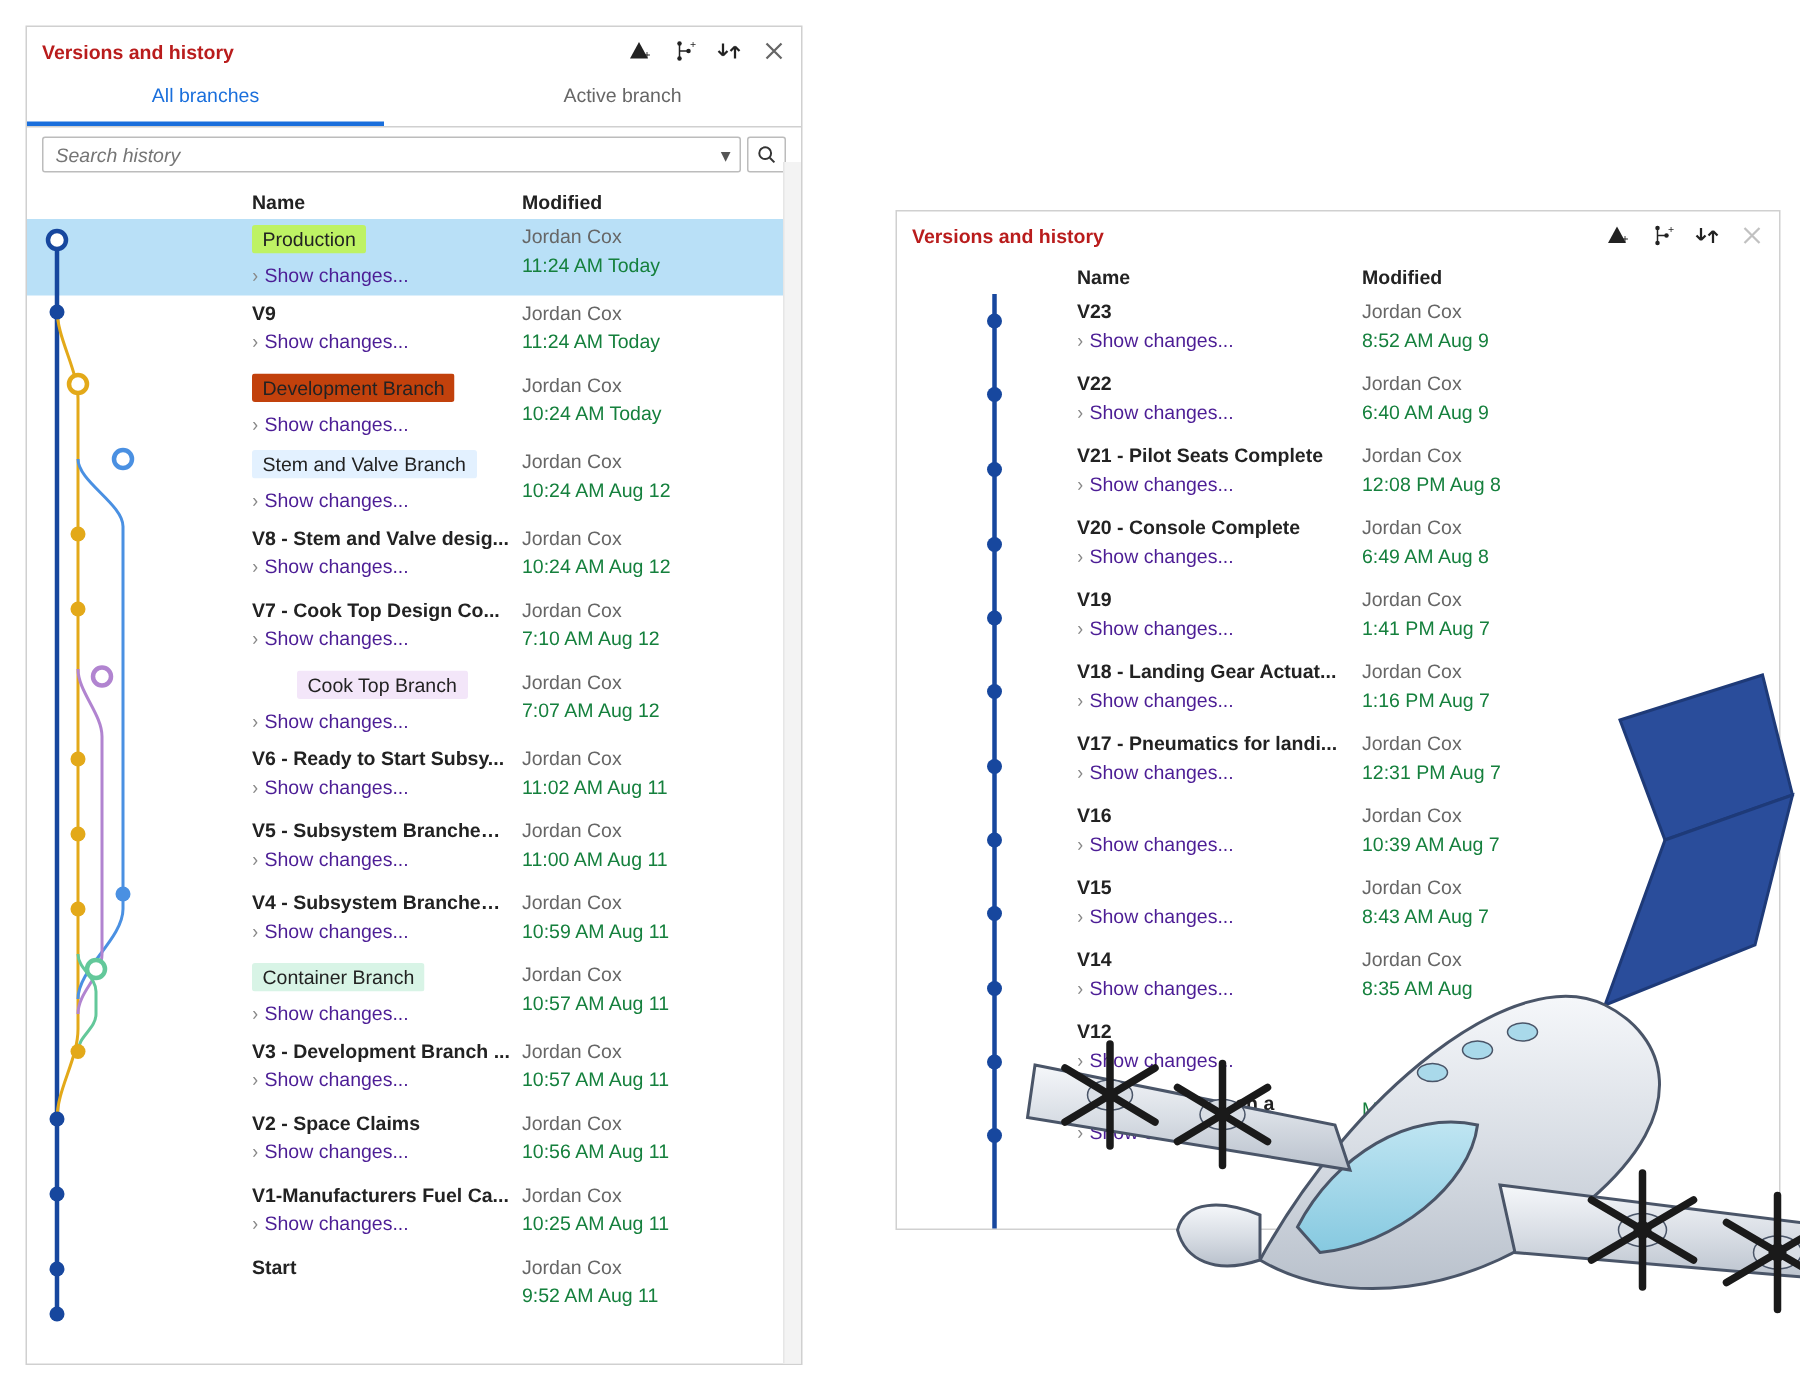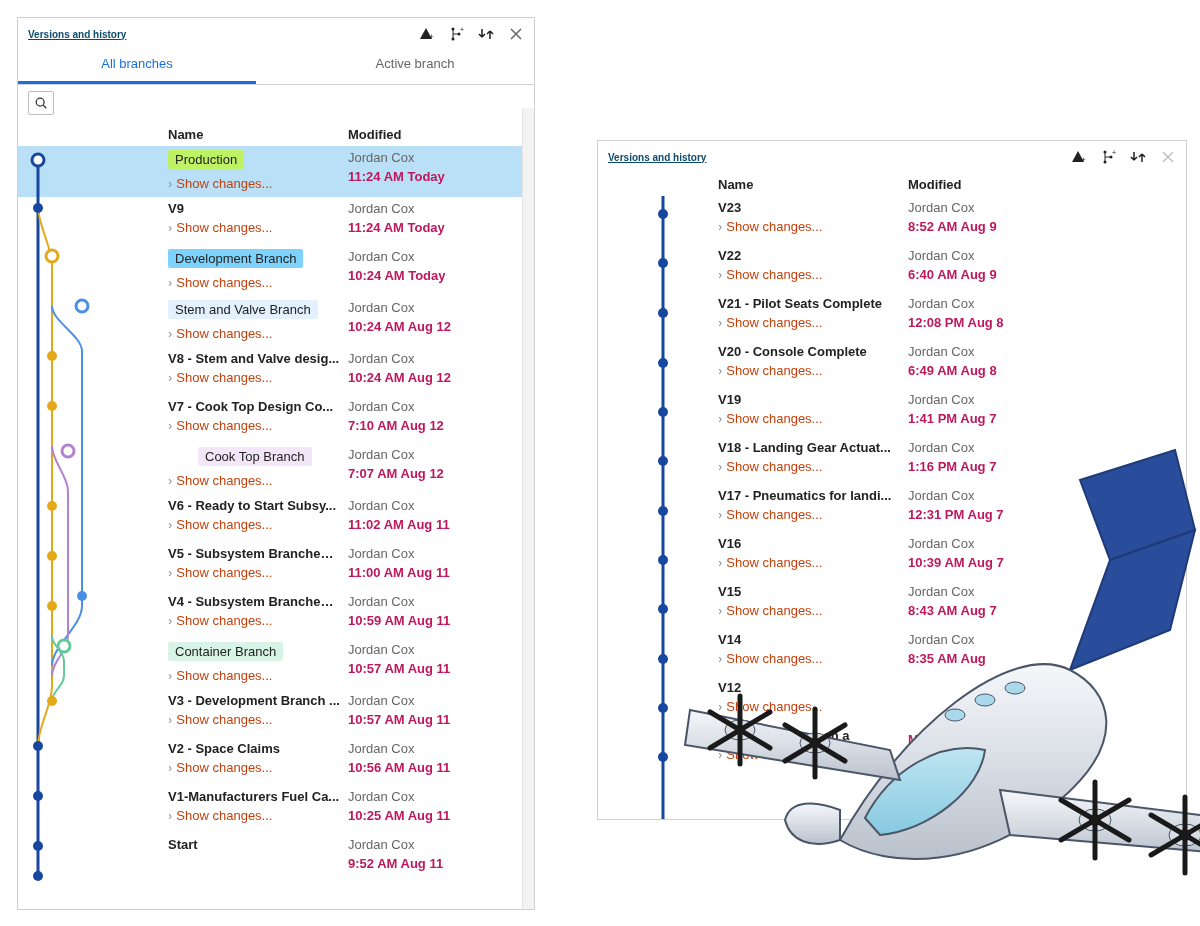--- a/index.html
+++ b/index.html
@@ -24,21 +24,21 @@
   }
   .panel-left  { left: 17px;  top: 17px;  width: 518px; height: 893px; }
   .panel-right { left: 597px; top: 140px; width: 590px; height: 680px; }
 
   .panel-header {
     display: flex;
     align-items: center;
     justify-content: space-between;
     padding: 8px 10px 6px 10px;
   }
-  .panel-title { font-weight: bold; font-size: 10px; color:#0c4a6e;text-decoration:underline; }
+  .panel-title { font-weight: bold; font-size: 13px; color:#b91c1c; }
   .toolbar-icons { display:flex; gap:14px; align-items:center; }
 
   .icon-btn {
     width:16px; height:16px;
     display:inline-flex; align-items:center; justify-content:center;
     color:#222; cursor:pointer;
   }
   .icon-btn svg { width:16px; height:16px; }
 
   
@@ -134,41 +134,41 @@
     text-overflow:ellipsis;
   }
   .v-name.pill {
     display:inline-block;
     padding:1px 6px;
     border:1px solid transparent;
     border-radius:2px;
     font-weight:normal;
   }
   .pill-prod  { background:#bef264; border-color:#3c88d6; }
-  .pill-dev   { background:#7dd3fc; border-color:#d4a92e; }
+  .pill-dev   { background:#c2410c; border-color:#d4a92e; }
   .pill-stem  { background:#e3f1ff; border-color:#4a90e2; }
   .pill-cook  { background:#f3e6f9; border-color:#b184d0;margin-left:30px; }
   .pill-cont  { background:#d8f4e6; border-color:#63c89a; }
 
   .show-changes {
     margin-top:4px;
-    color:#c2410c;
+    color:#4c1d95;
     cursor:pointer;
     white-space:nowrap;
   }
   .show-changes::before {
     content:"›";
     display:inline-block;
     transform:scaleX(0.9);
     margin-right:4px;
     color:#888;
   }
 
   .mod-user  { color:#666; }
-  .mod-time  { color:#be185d; margin-top:4px;font-weight:bold; }
+  .mod-time  { color:#15803d; margin-top:4px; }
 
   
   .graph-svg {
     position:absolute;
     left:10px; top:0;
     pointer-events:none;
   }
 
   
   .scroll-gutter {
@@ -222,20 +222,24 @@
       </span>
     </div>
   </div>
 
   <div class="tabs">
     <div class="tab active">All branches</div>
     <div class="tab">Active branch</div>
   </div>
 
   <div class="search-row">
+    <div class="search-box">
+      <input placeholder="Search history" style="">
+      <span class="caret">▾</span>
+    </div>
     <div class="search-btn">
       <svg viewBox="0 0 16 16" width="14" height="14">
           <circle cx="7" cy="7" r="4.5" stroke="#333" fill="none" stroke-width="1.5"></circle>
           <path d="M10.5 10.5 L14 14" stroke="#333" stroke-width="1.5"></path>
         </svg>
     </div>
   </div>
 
   <div class="col-headers">
     <div class="col-graph"></div>

